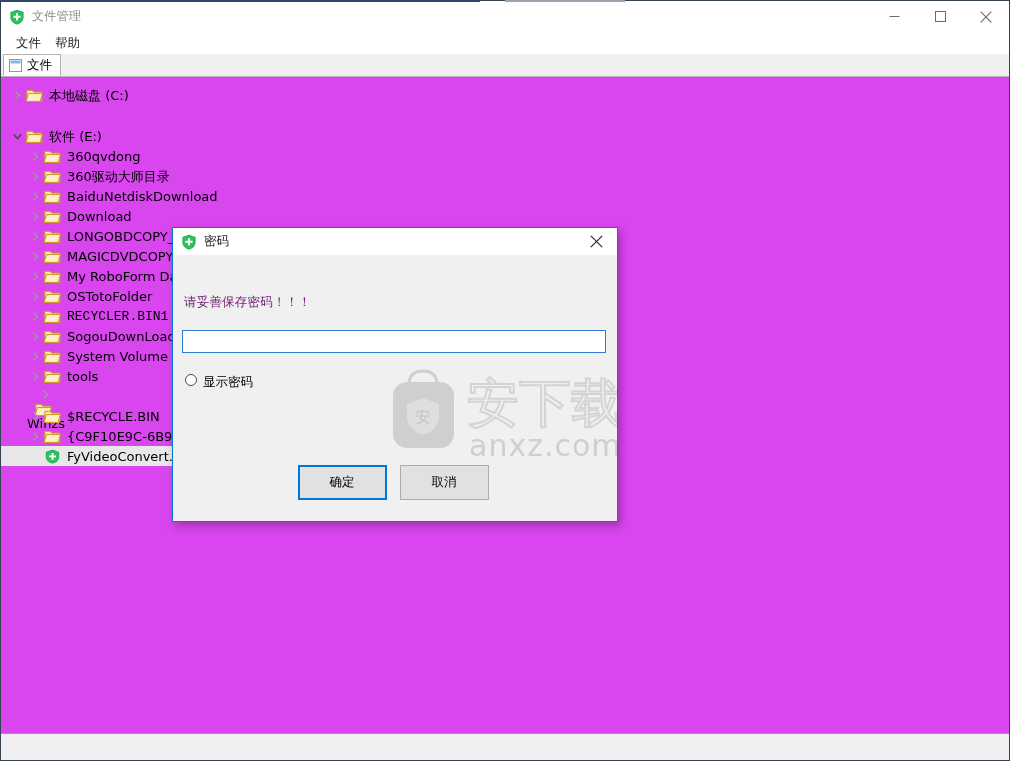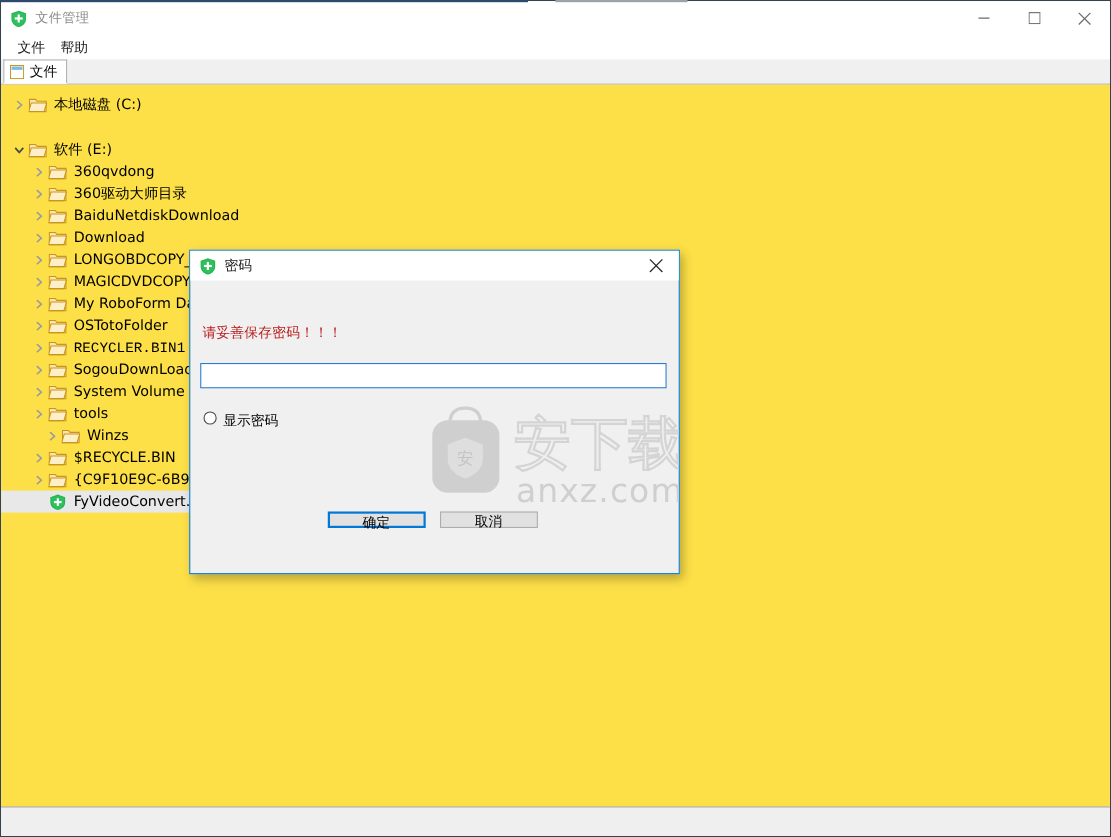--- a/index.html
+++ b/index.html
@@ -156,21 +156,21 @@
   }
   #tab-rest {
     flex: 1 1 auto;
     height: 22px;
     border-bottom: 0;
   }
 
   
   #content-area {
     flex: 1 1 auto;
-    background: #fde047;
+    background: #d946ef;
     overflow: hidden;
     position: relative;
     padding-top: 8px;
   }
   .tree-node {
     height: 20px;
     display: flex;
     align-items: center;
     font-size: 13px;
     color: #000000;
@@ -259,21 +259,21 @@
     justify-content: center;
     cursor: default;
   }
   #dlg-body {
     flex: 1 1 auto;
     position: relative;
     padding: 0 9px;
   }
   #dlg-warning {
     font-size: 12.5px;
-    color: #b91c1c;
+    color: #701a75;
     margin-top: 39px;
     margin-left: 2px;
     letter-spacing: 0.2px;
   }
   #password-input {
     margin-top: 19px;
     width: 424px;
     height: 23px;
     box-sizing: border-box;
     border: 1px solid #2b7cd3;
@@ -315,21 +315,21 @@
     min-height: 56px;
     display: flex;
     align-items: flex-start;
     justify-content: center;
     gap: 13px;
     padding-top: 10px;
     padding-right: 4px;
   }
   .dlg-btn {
     width: 89px;
-    height: 15px;
+    height: 35px;
     box-sizing: border-box;
     background: #e1e1e1;
     border: 1px solid #adadad;
     font-family: "DejaVu Sans", "Liberation Sans", sans-serif;
     font-size: 12.5px;
     color: #000000;
     cursor: default;
     padding: 0;
   }
   .dlg-btn.default {
@@ -569,21 +569,21 @@
             <svg width="9" height="9" viewBox="0 0 9 9">
               <polyline points="2.5,0.8 6.6,4.5 2.5,8.2" fill="none" stroke="#9a9a9a" stroke-width="1.4"></polyline>
             </svg>
           </span>
           <span class="node-icon"><svg width="17" height="15" viewBox="0 0 17 15">
               <path d="M0.8 2.3 h5.4 l1.5 1.8 h8.2 v9.4 h-15.1 z" fill="#ffe4ad" stroke="#c8961e" stroke-width="1"></path>
               <path d="M2.4 5.6 h14.0 l-2.3 7.8 h-14.0 z" fill="#ffefc8" stroke="#c8961e" stroke-width="1"></path>
             </svg></span>
           <span class="node-label">tools</span>
         </div>
-        <div class="tree-node" style="padding-left: 38px;">
+        <div class="tree-node" style="padding-left: 26px; flex-direction: column;">
           <span class="chev">
             <svg width="9" height="9" viewBox="0 0 9 9">
               <polyline points="2.5,0.8 6.6,4.5 2.5,8.2" fill="none" stroke="#9a9a9a" stroke-width="1.4"></polyline>
             </svg>
           </span>
           <span class="node-icon"><svg width="17" height="15" viewBox="0 0 17 15">
               <path d="M0.8 2.3 h5.4 l1.5 1.8 h8.2 v9.4 h-15.1 z" fill="#ffe4ad" stroke="#c8961e" stroke-width="1"></path>
               <path d="M2.4 5.6 h14.0 l-2.3 7.8 h-14.0 z" fill="#ffefc8" stroke="#c8961e" stroke-width="1"></path>
             </svg></span>
           <span class="node-label">Winzs</span>

